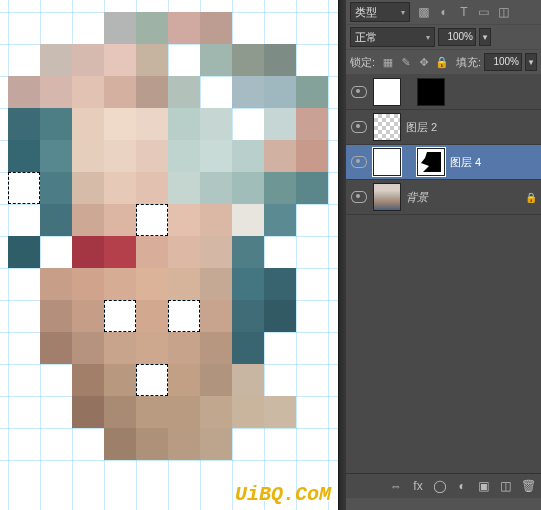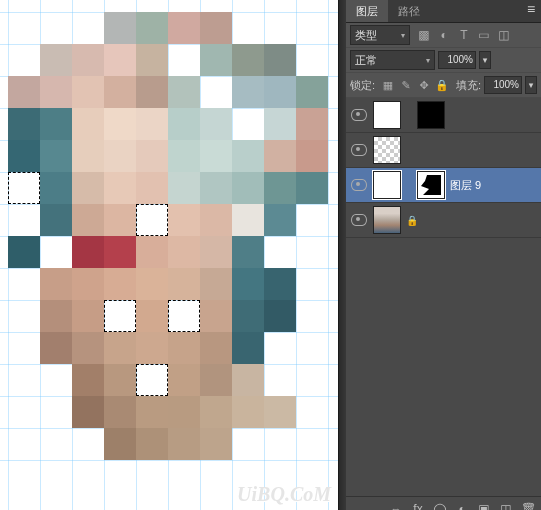--- a/index.html
+++ b/index.html
@@ -44,25 +44,25 @@
     position: absolute;
     width: 30px;
     height: 30px;
     border: 1px dashed #000;
     background: transparent;
   }
   .watermark {
     position: absolute;
     right: 210px;
     bottom: 4px;
-    color: #e5e5e5;
+    color: #eab308;
     font-weight: bold;
     font-style: italic;
     font-size: 20px;
-    font-family: Liberation Serif, serif;
+    font-family: Liberation Mono, monospace;
     text-shadow: 1px 1px 0 #fff;
   }
   .panel-splitter {
     position: absolute;
     left: 338px;
     top: 0;
     width: 8px;
     height: 510px;
     background: linear-gradient(90deg, #2a2a2a, #3a3a3a);
     border-left: 1px solid #1a1a1a;
@@ -413,25 +413,20 @@
     <div class="mc" style="left:192px;top:416px;background:#bda48c"></div>
   </div>
 </div>
 
 <div class="watermark">UiBQ.CoM</div>
 
 <div class="panel-splitter"></div>
 
 <div class="layers-panel">
 
-  <div class="panel-tabs">
-    <div class="panel-tab active">图层</div>
-    <div class="panel-tab">路径</div>
-    <div class="panel-menu">≡</div>
-  </div>
 
   <div class="row">
     <div class="dropdown dd-kind">
       <span>类型</span>
       <span class="caret">▾</span>
     </div>
     <div class="filter-icons">
       <span>▩</span>
       <span>◐</span>
       <span>T</span>
@@ -472,37 +467,39 @@
       <div class="thumb white"></div>
       <div class="link-gap"></div>
       <div class="thumb black"></div>
     </div>
 
     <div class="layer">
       <div class="visibility">
           <div class="eye-icon"></div>
         </div>
       <div class="thumb checker"></div>
+      <div class="layer-name">图层 2</div>
     </div>
 
     <div class="layer selected">
       <div class="visibility">
           <div class="eye-icon"></div>
         </div>
       <div class="thumb white"></div>
       <div class="link-gap"></div>
       <div class="thumb mask"></div>
-      <div class="layer-name">图层 9</div>
+      <div class="layer-name">图层 4</div>
     </div>
 
     <div class="layer">
       <div class="visibility">
           <div class="eye-icon"></div>
         </div>
       <div class="thumb portrait"></div>
+      <div class="layer-name" style="font-style:italic">背景</div>
       <div class="lock-small">🔒</div>
     </div>
 
   </div>
 
   <div class="panel-bottom">
     <span>⇔</span>
     <span>fx</span>
     <span>◯</span>
     <span>◐</span>

